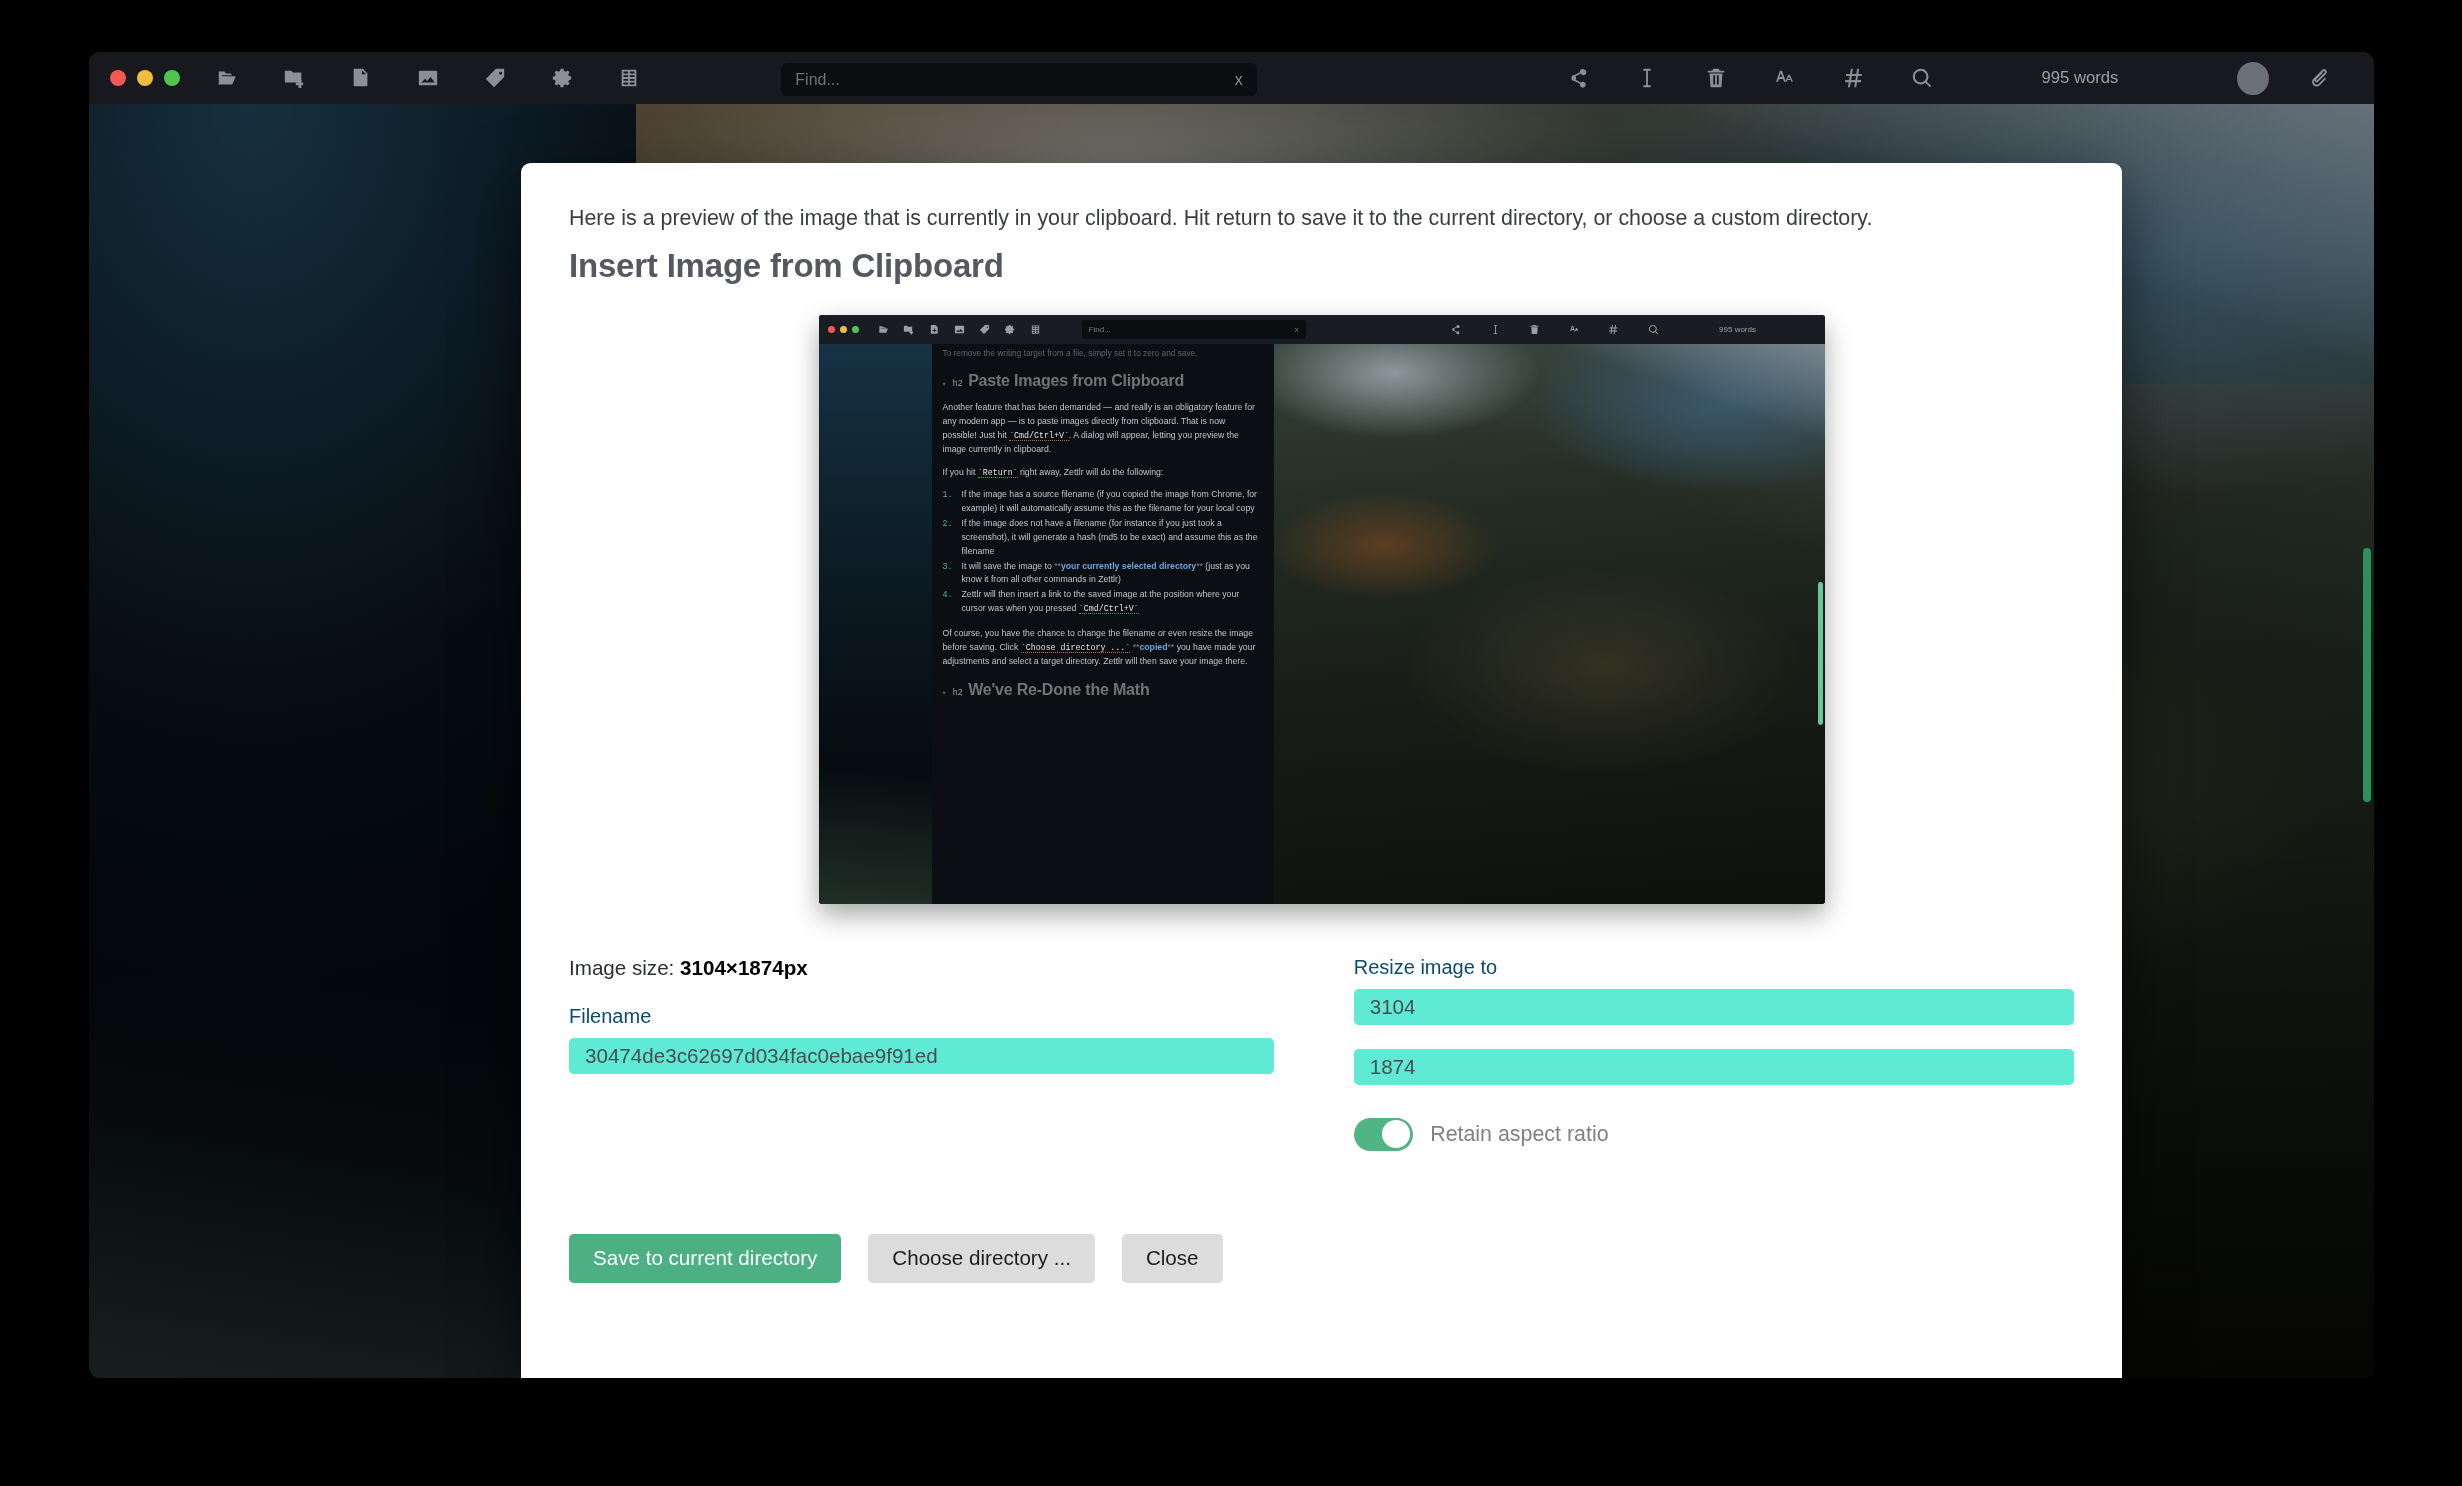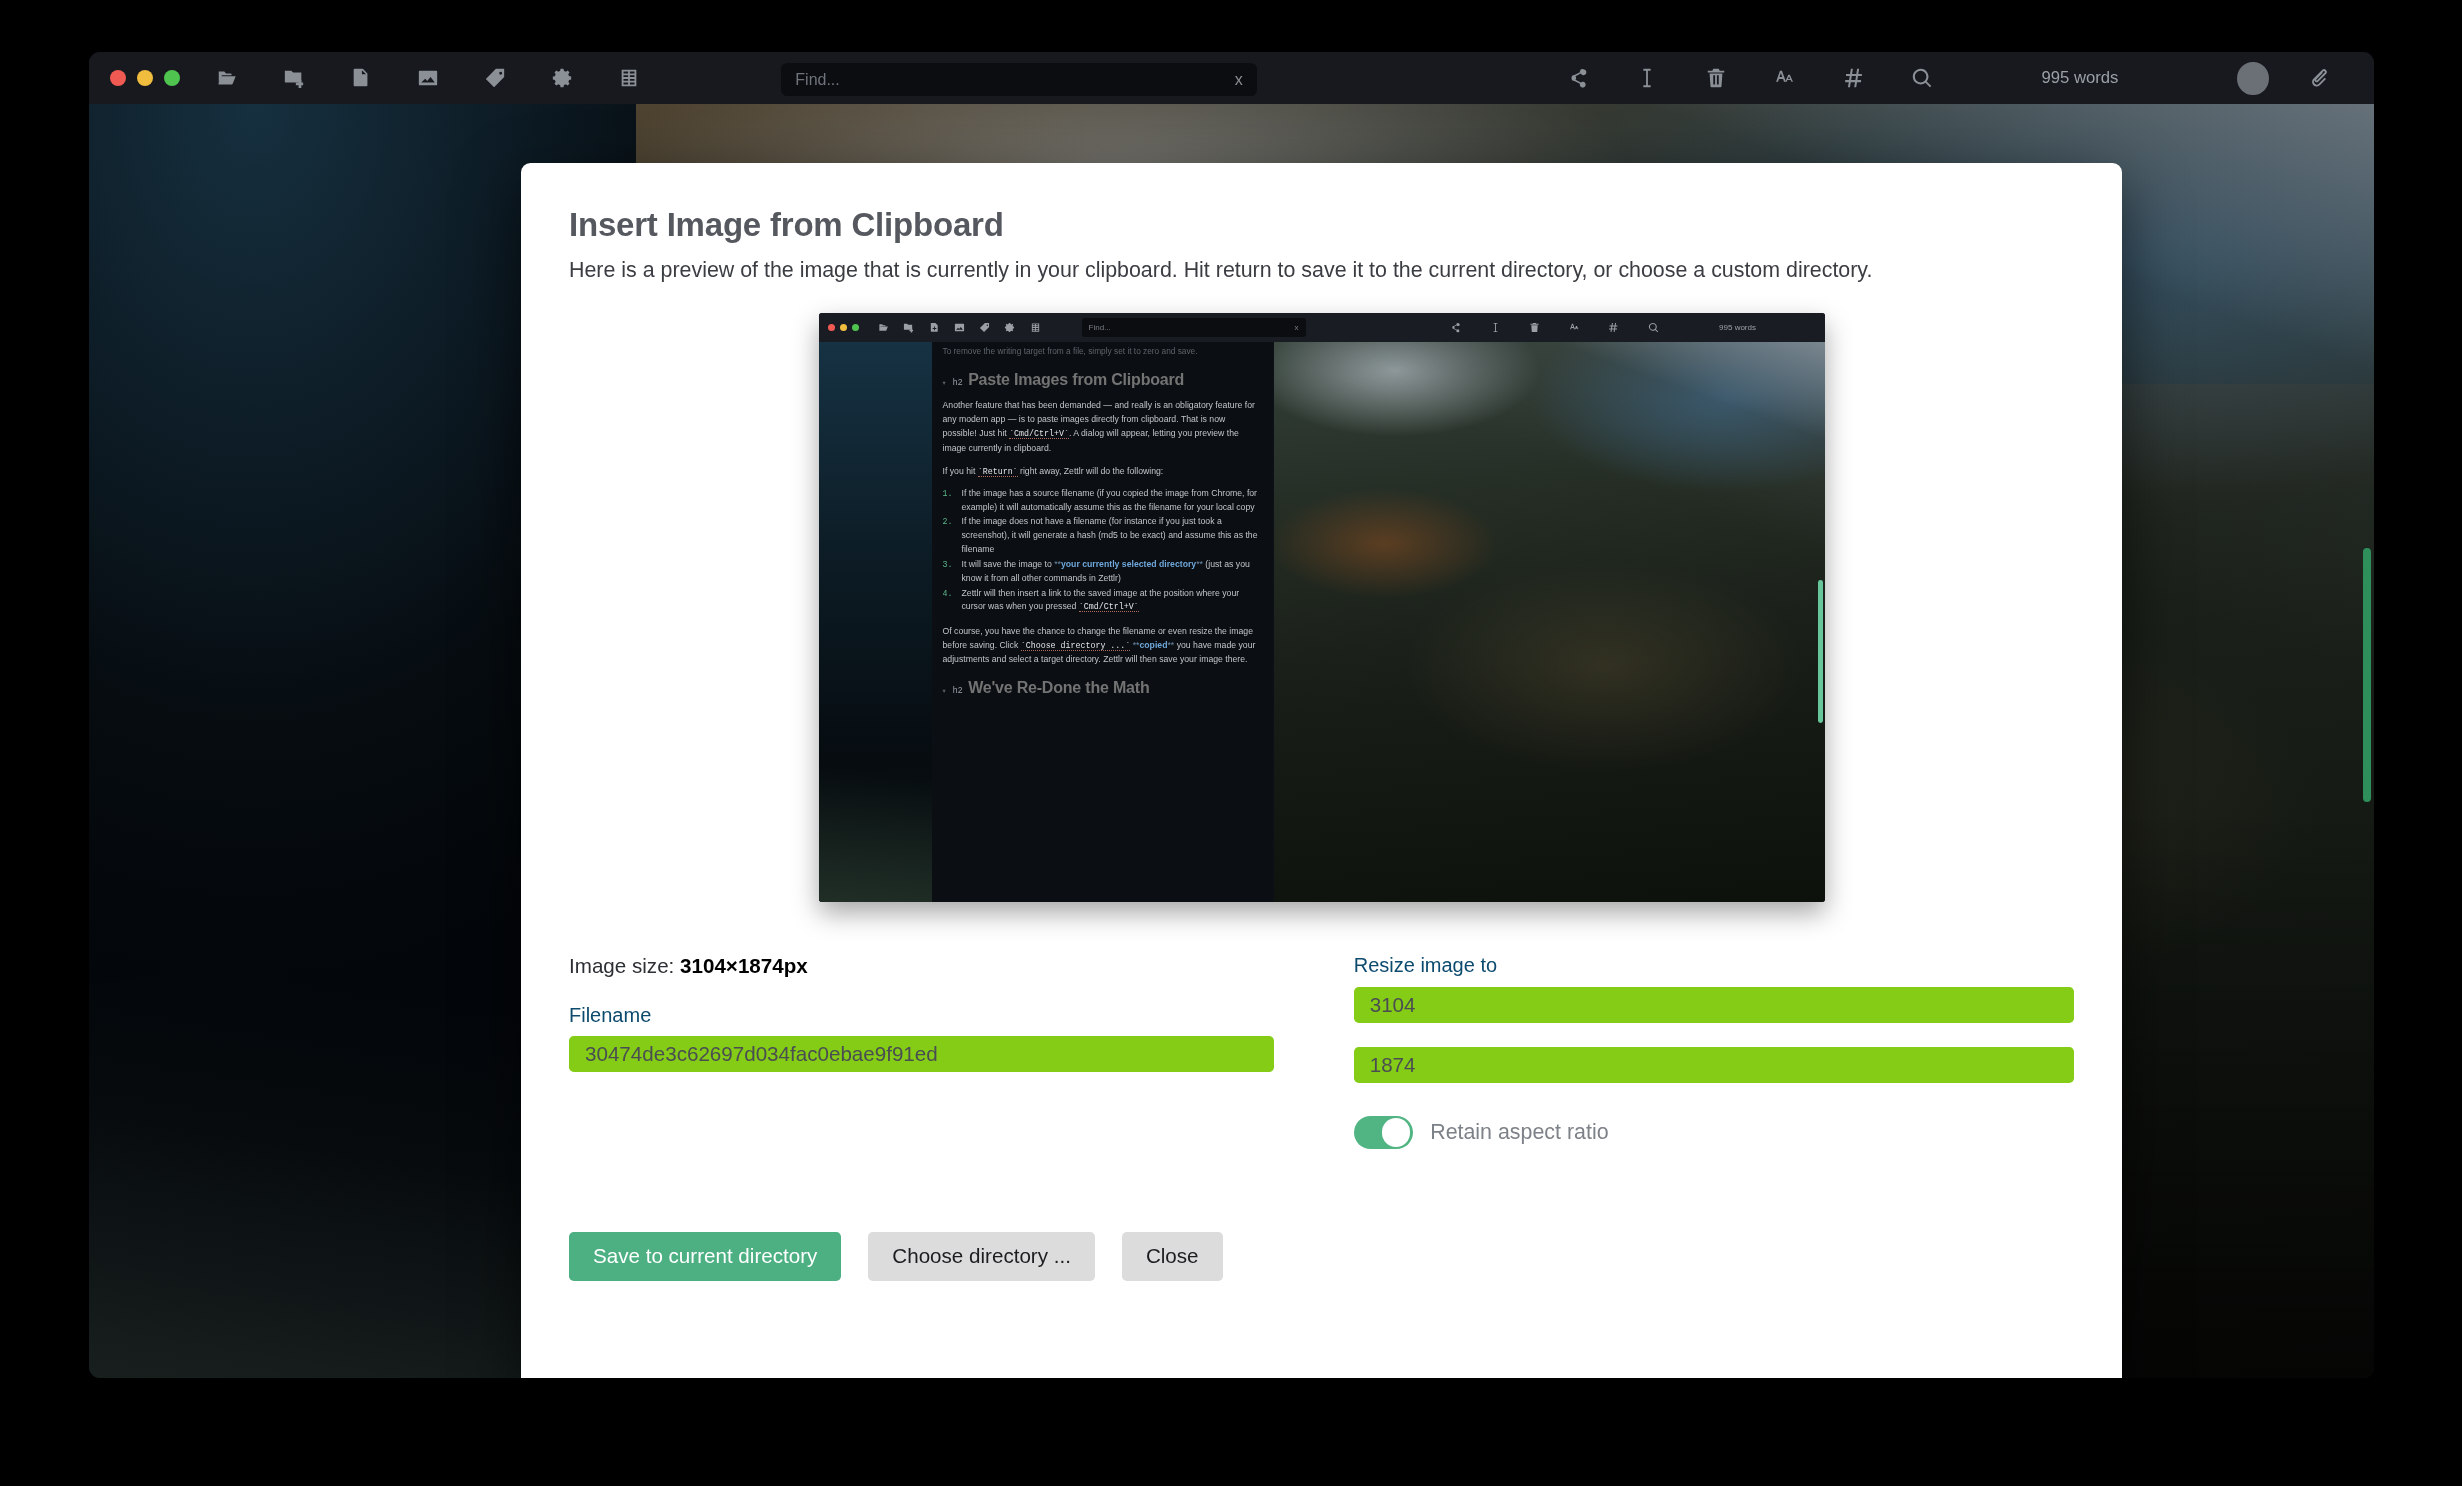--- a/index.html
+++ b/index.html
@@ -227,21 +227,21 @@
   
   #form { display: flex; gap: 16px; }
   #col-left { width: 762px; padding-right: 40px; }
   #col-right { width: 762px; padding-left: 24px; }
 
   #image-size { font-size: 20.6px; color:#2c2f34; font-weight:300; margin-bottom: 25.4px; }
   #image-size b { font-weight: bold; color:#000; }
   .field-label { font-size: 20px; color:#0c4a6e; font-weight:300; margin-bottom: 9.5px; }
   .text-input {
     width: 100%; height: 36px;
-    background:#84cc16; border: 0; border-radius: 4.8px;
+    background:#5eead4; border: 0; border-radius: 4.8px;
     padding: 0 16px;
     font-size: 20.6px; color:#4a4d52; font-weight: 300;
     font-family: "Liberation Sans", sans-serif;
     outline: none;
   }
   .text-input + .text-input { margin-top: 24px; }
 
   #toggle-row { display:flex; align-items:center; margin-top: 33px; }
   #toggle {
     width: 59px; height: 33px; border-radius: 16.7px;
@@ -364,22 +364,22 @@
     </div>
 
     <div id="window-body">
       <div id="bg-left"></div>
       <div id="bg-right"></div>
       <div id="scroll-indicator"></div>
     </div>
 
     <div id="dialog">
 
+      <div id="dialog-subtitle">Here is a preview of the image that is currently in your clipboard. Hit return to save it to the current directory, or choose a custom directory.</div>
       <div id="dialog-title">Insert Image from Clipboard</div>
-      <div id="dialog-subtitle">Here is a preview of the image that is currently in your clipboard. Hit return to save it to the current directory, or choose a custom directory.</div>
 
       <div id="preview-area">
         <div id="preview">
 
           <div id="pv-toolbar">
             <span class="pv-tl" style="background:#f05a52"></span>
             <span class="pv-tl" style="background:#f0bd3f"></span>
             <span class="pv-tl" style="background:#4fc44f"></span>
 
             <span class="pv-icon">

